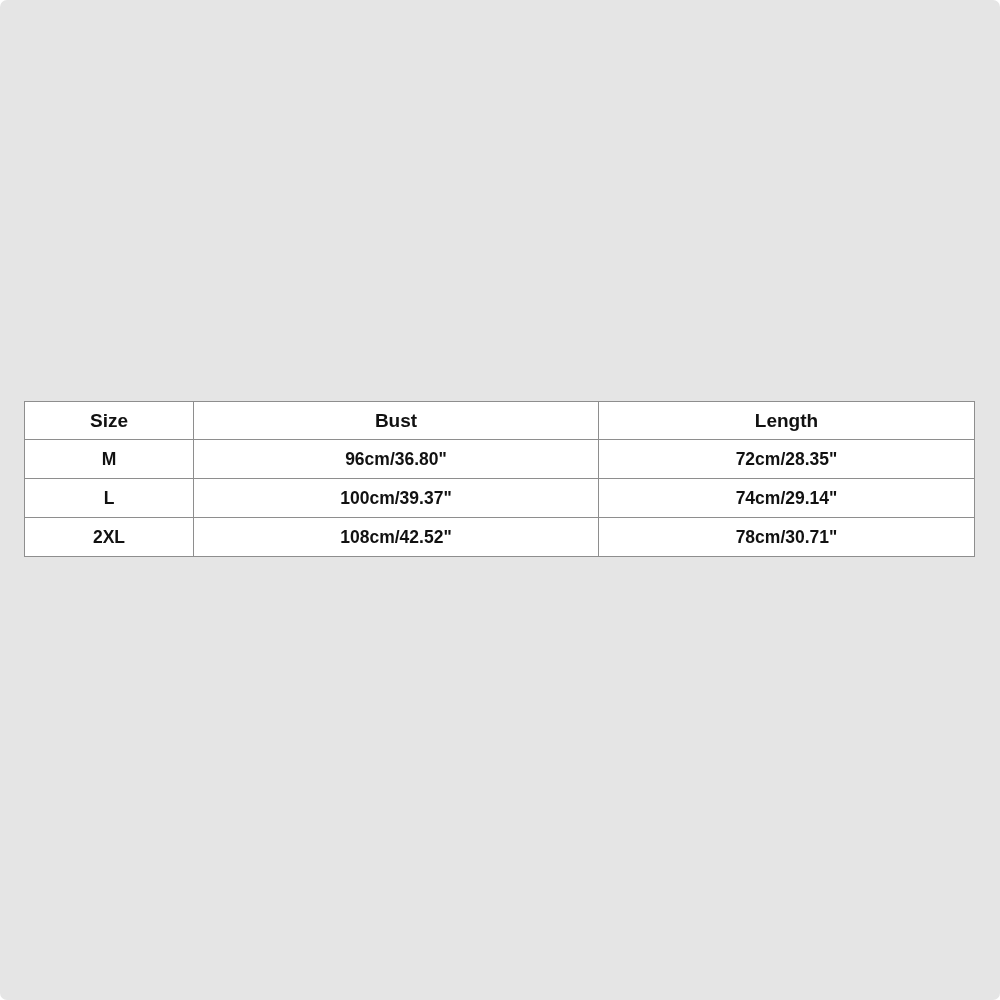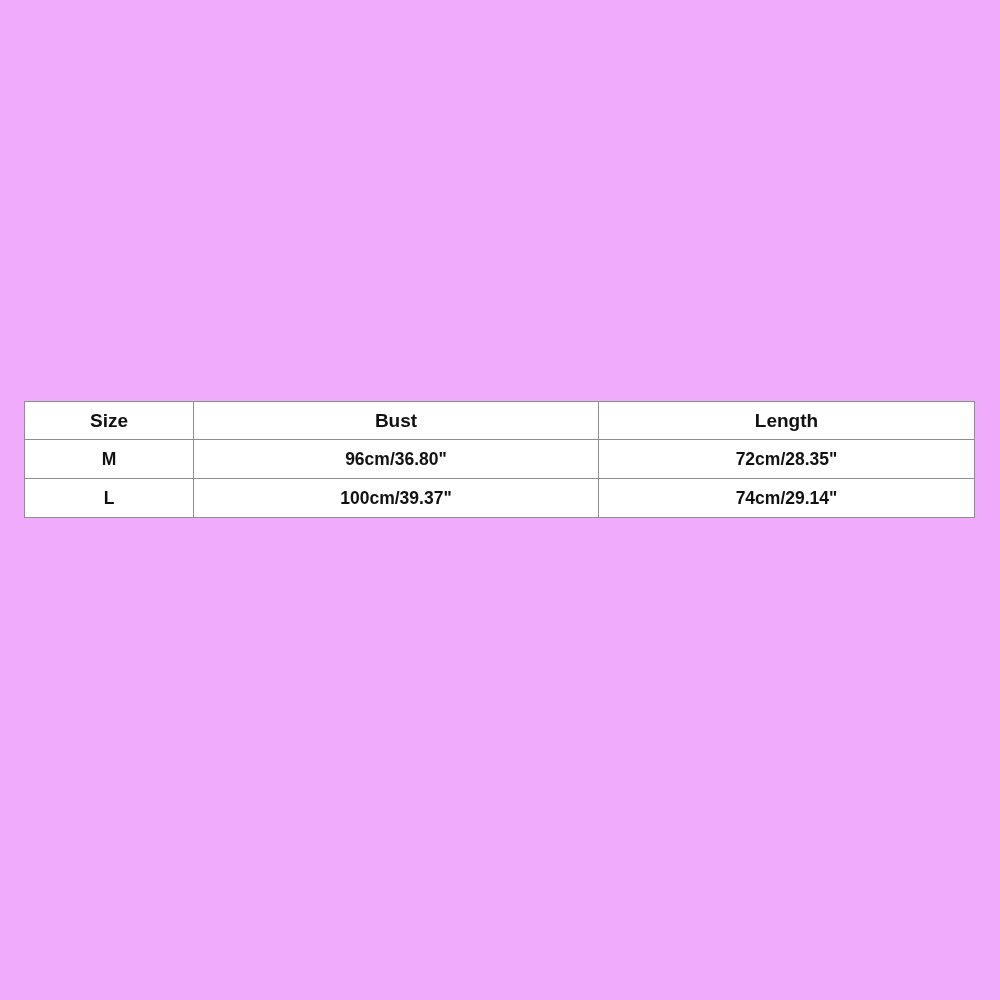--- a/index.html
+++ b/index.html
@@ -6,22 +6,23 @@
   html, body {
     width: 1000px;
     height: 1000px;
     background: #ffffff;
     font-family: "Liberation Sans", sans-serif;
   }
   .page {
     position: relative;
     width: 1000px;
     height: 1000px;
-    background: #f0abfc;
+    background: #e5e5e5;
     overflow: hidden;
+    border-radius: 7px;
   }
   table.size-chart {
     position: absolute;
     left: 24px;
     top: 401px;
     width: 950px;
     border-collapse: collapse;
     table-layout: fixed;
   }
   table.size-chart col.col-size   { width: 169px; }
@@ -68,15 +69,20 @@
       <tr>
         <td>M</td>
         <td>96cm/36.80"</td>
         <td>72cm/28.35"</td>
       </tr>
       <tr>
         <td>L</td>
         <td>100cm/39.37"</td>
         <td>74cm/29.14"</td>
       </tr>
+      <tr>
+        <td>2XL</td>
+        <td>108cm/42.52"</td>
+        <td>78cm/30.71"</td>
+      </tr>
     </tbody>
   </table>
 </div>
 
 </body></html>

